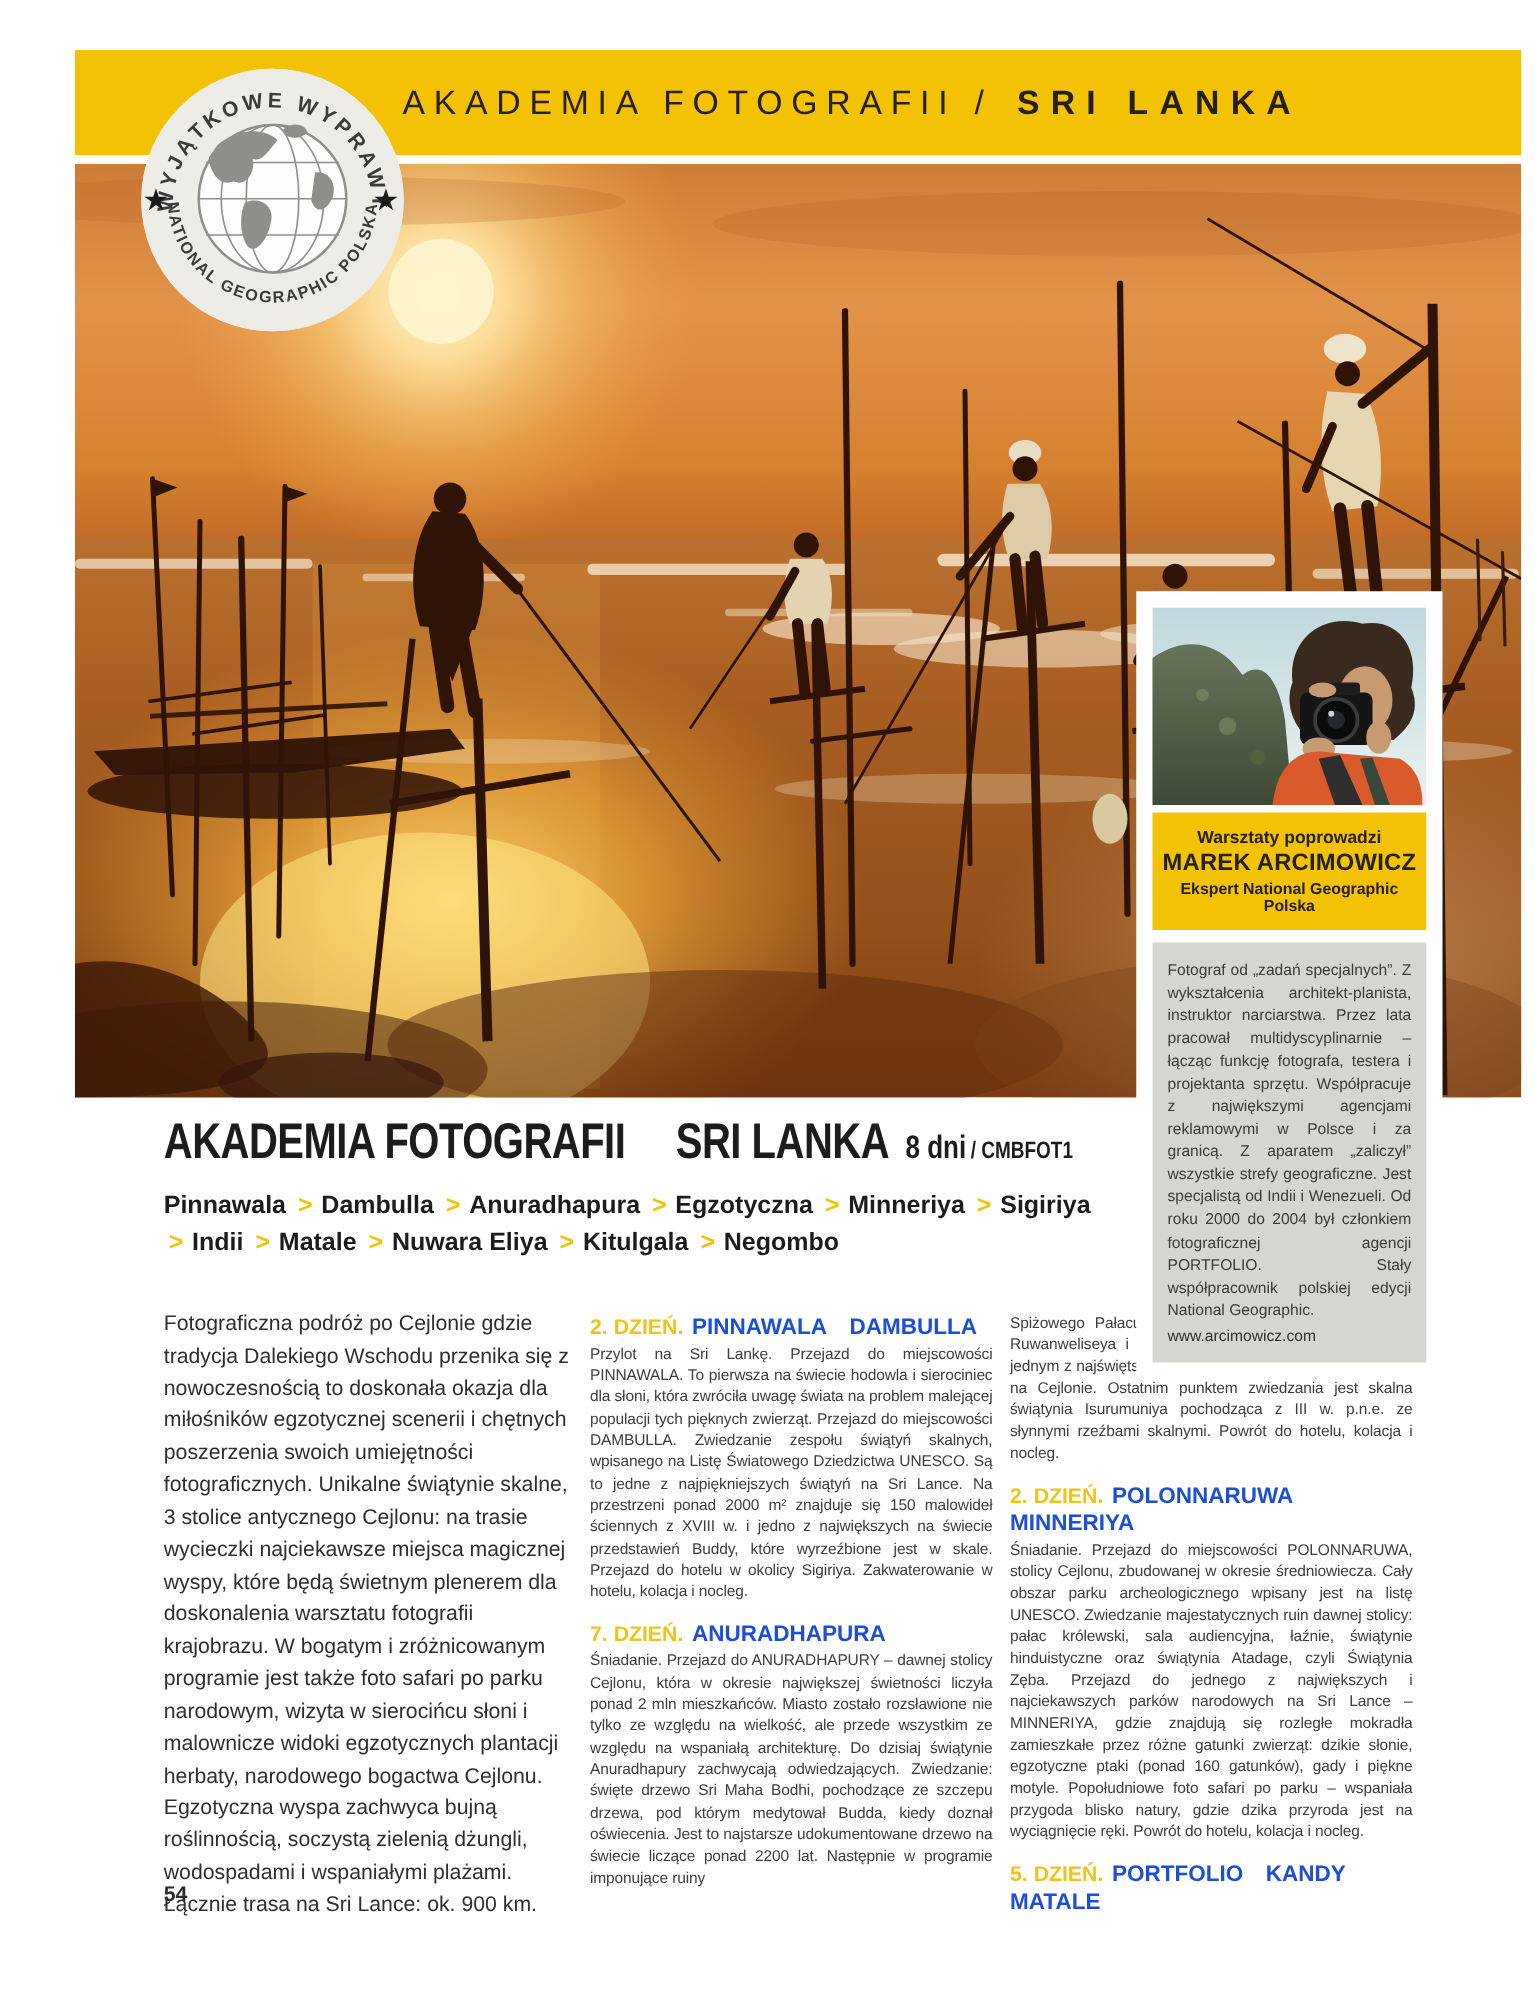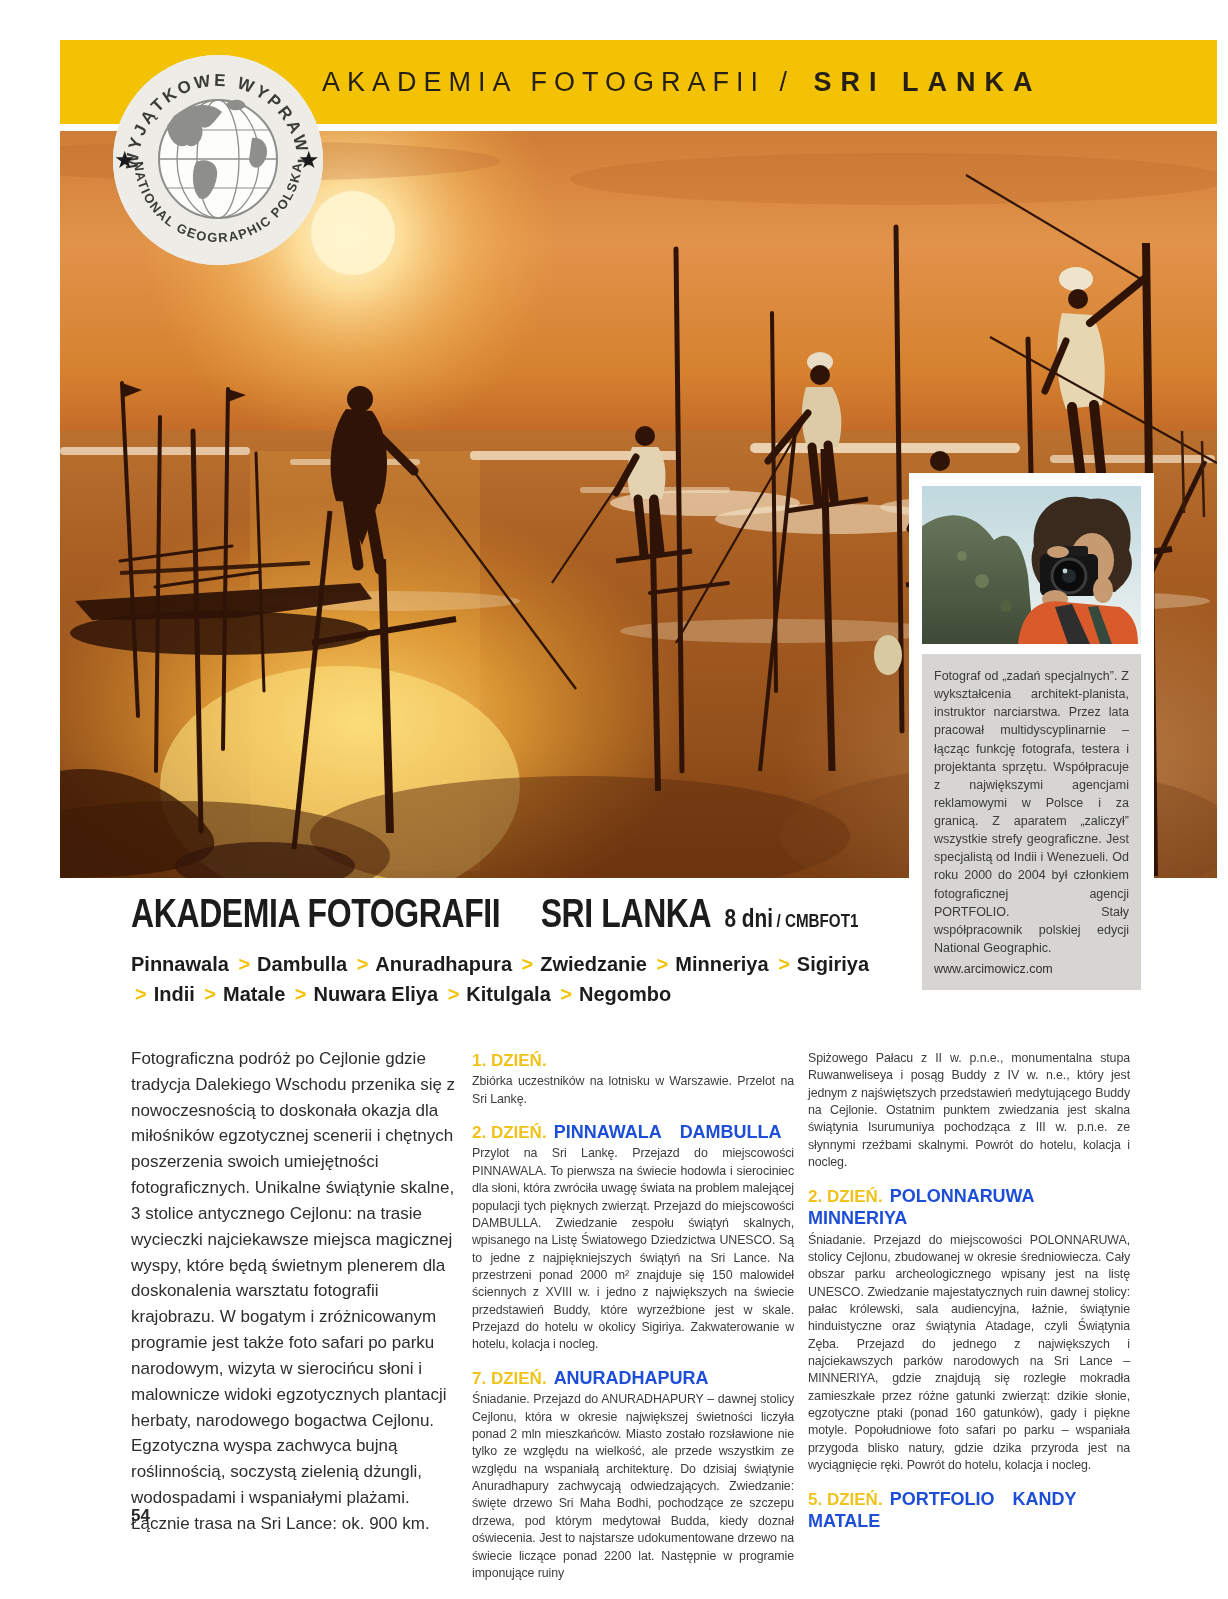--- a/index.html
+++ b/index.html
@@ -307,56 +307,57 @@
       <circle cx="147" cy="90" r="17" fill="#0B0B0B" stroke="#3B3B3B" stroke-width="3"></circle>
       <circle cx="147" cy="90" r="7" fill="#23282C"></circle>
       <circle cx="143" cy="85" r="2.4" fill="#BFD3DA"></circle>
       <ellipse cx="136" cy="66" rx="11" ry="6" fill="#C79B72"></ellipse>
       <ellipse cx="133" cy="113" rx="13" ry="9" fill="#C79B72"></ellipse>
       <ellipse cx="181" cy="104" rx="10" ry="13" fill="#C79B72"></ellipse>
       <path d="M96,158 C100,124 118,112 142,116 L198,121 C212,129 216,142 216,158 Z" fill="#D95B2C"></path>
       <path d="M150,118 L168,158 L146,158 L133,121 Z" fill="#2E2E2E"></path>
       <path d="M176,120 L190,158 L178,158 L166,121 Z" fill="#354A3C"></path>
     </svg>
+    <div class="inset-caption">
+      <div class="cap-lead">Warsztaty poprowadzi</div>
+      <div class="cap-name">MAREK ARCIMOWICZ</div>
+      <div class="cap-role">Ekspert National Geographic Polska</div>
+    </div>
     <div class="inset-bio">
       <span>Fotograf od „zadań specjalnych”. Z wykształcenia architekt-planista, instruktor narciarstwa. Przez lata pracował multidyscyplinarnie – łącząc funkcję fotografa, testera i projektanta sprzętu. Współpracuje z największymi agencjami reklamowymi w Polsce i za granicą. Z aparatem „zaliczył” wszystkie strefy geograficzne. Jest specjalistą od Indii i Wenezueli. Od roku 2000 do 2004 był członkiem fotograficznej agencji PORTFOLIO. Stały współpracownik polskiej edycji National Geographic.</span>
       <a class="bio-site" href="#">www.arcimowicz.com</a>
     </div>
   </div>
 
   <div class="title-block">
     <span class="title-main">AKADEMIA FOTOGRAFII</span>
     <span class="title-country">SRI LANKA</span>
     <span class="title-dur">8 dni</span>
     <span class="title-code">/ CMBFOT1</span>
   </div>
 
   <div class="route">
     <span class="route-item">Pinnawala</span>
     <span class="route-group"><span class="chev">&gt;</span><span>Dambulla</span></span>
     <span class="route-group"><span class="chev">&gt;</span><span>Anuradhapura</span></span>
-    <span class="route-group"><span class="chev">&gt;</span><span>Zwiedzanie</span></span>
+    <span class="route-group"><span class="chev">&gt;</span><span>Egzotyczna</span></span>
     <span class="route-group"><span class="chev">&gt;</span><span>Minneriya</span></span>
     <span class="route-group"><span class="chev">&gt;</span><span>Sigiriya</span></span>
     <span class="route-group"><span class="chev">&gt;</span><span>Indii</span></span>
     <span class="route-group"><span class="chev">&gt;</span><span>Matale</span></span>
     <span class="route-group"><span class="chev">&gt;</span><span>Nuwara Eliya</span></span>
     <span class="route-group"><span class="chev">&gt;</span><span>Kitulgala</span></span>
     <span class="route-group"><span class="chev">&gt;</span><span>Negombo</span></span>
   </div>
 
   <div class="col col-intro">
     <p style="margin:0">Fotograficzna podróż po Cejlonie gdzie tradycja Dalekiego Wschodu przenika się z nowoczesnością to doskonała okazja dla miłośników egzotycznej scenerii i chętnych poszerzenia swoich umiejętności fotograficznych. Unikalne świątynie skalne, 3 stolice antycznego Cejlonu: na trasie wycieczki najciekawsze miejsca magicznej wyspy, które będą świetnym plenerem dla doskonalenia warsztatu fotografii krajobrazu. W bogatym i zróżnicowanym programie jest także foto safari po parku narodowym, wizyta w sierocińcu słoni i malownicze widoki egzotycznych plantacji herbaty, narodowego bogactwa Cejlonu. Egzotyczna wyspa zachwyca bujną roślinnością, soczystą zielenią dżungli, wodospadami i wspaniałymi plażami. Łącznie trasa na Sri Lance: ok. 900 km.</p>
   </div>
 
   <div class="col col-mid">
-    <section class="day">
-      <h3 class="day-head"><span class="day-num">1. DZIEŃ.</span></h3>
-      <p class="day-body">Zbiórka uczestników na lotnisku w Warszawie. Przelot na Sri Lankę.</p>
-    </section>
     <section class="day">
       <h3 class="day-head"><span class="day-num">2. DZIEŃ.</span><span class="day-loc">PINNAWALA DAMBULLA</span></h3>
       <p class="day-body">Przylot na Sri Lankę. Przejazd do miejscowości PINNAWALA. To pierwsza na świecie hodowla i sierociniec dla słoni, która zwróciła uwagę świata na problem malejącej populacji tych pięknych zwierząt. Przejazd do miejscowości DAMBULLA. Zwiedzanie zespołu świątyń skalnych, wpisanego na Listę Światowego Dziedzictwa UNESCO. Są to jedne z najpiękniejszych świątyń na Sri Lance. Na przestrzeni ponad 2000 m² znajduje się 150 malowideł ściennych z XVIII w. i jedno z największych na świecie przedstawień Buddy, które wyrzeźbione jest w skale. Przejazd do hotelu w okolicy Sigiriya. Zakwaterowanie w hotelu, kolacja i nocleg.</p>
     </section>
     <section class="day">
       <h3 class="day-head"><span class="day-num">7. DZIEŃ.</span><span class="day-loc">ANURADHAPURA</span></h3>
       <p class="day-body">Śniadanie. Przejazd do ANURADHAPURY – dawnej stolicy Cejlonu, która w okresie największej świetności liczyła ponad 2 mln mieszkańców. Miasto zostało rozsławione nie tylko ze względu na wielkość, ale przede wszystkim ze względu na wspaniałą architekturę. Do dzisiaj świątynie Anuradhapury zachwycają odwiedzających. Zwiedzanie: święte drzewo Sri Maha Bodhi, pochodzące ze szczepu drzewa, pod którym medytował Budda, kiedy doznał oświecenia. Jest to najstarsze udokumentowane drzewo na świecie liczące ponad 2200 lat. Następnie w programie imponujące ruiny</p>
     </section>
   </div>
 

